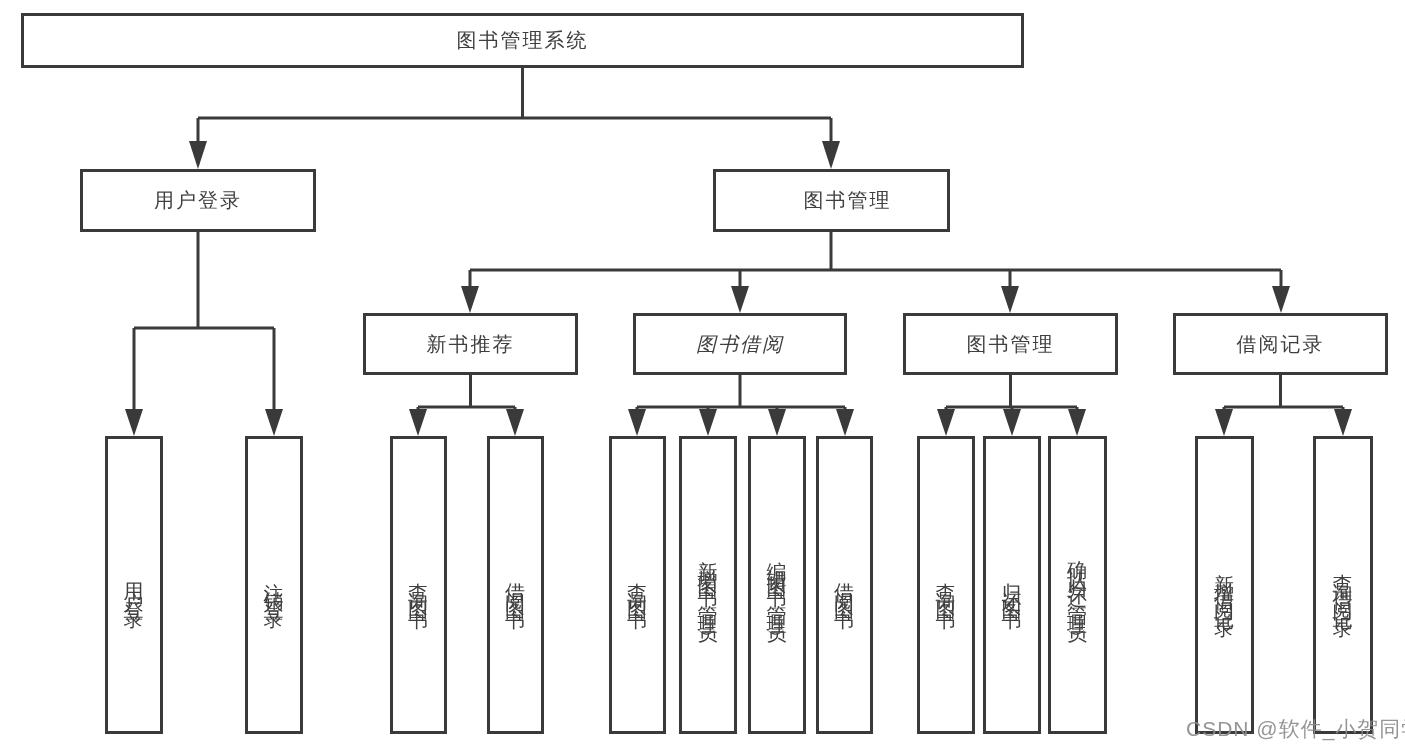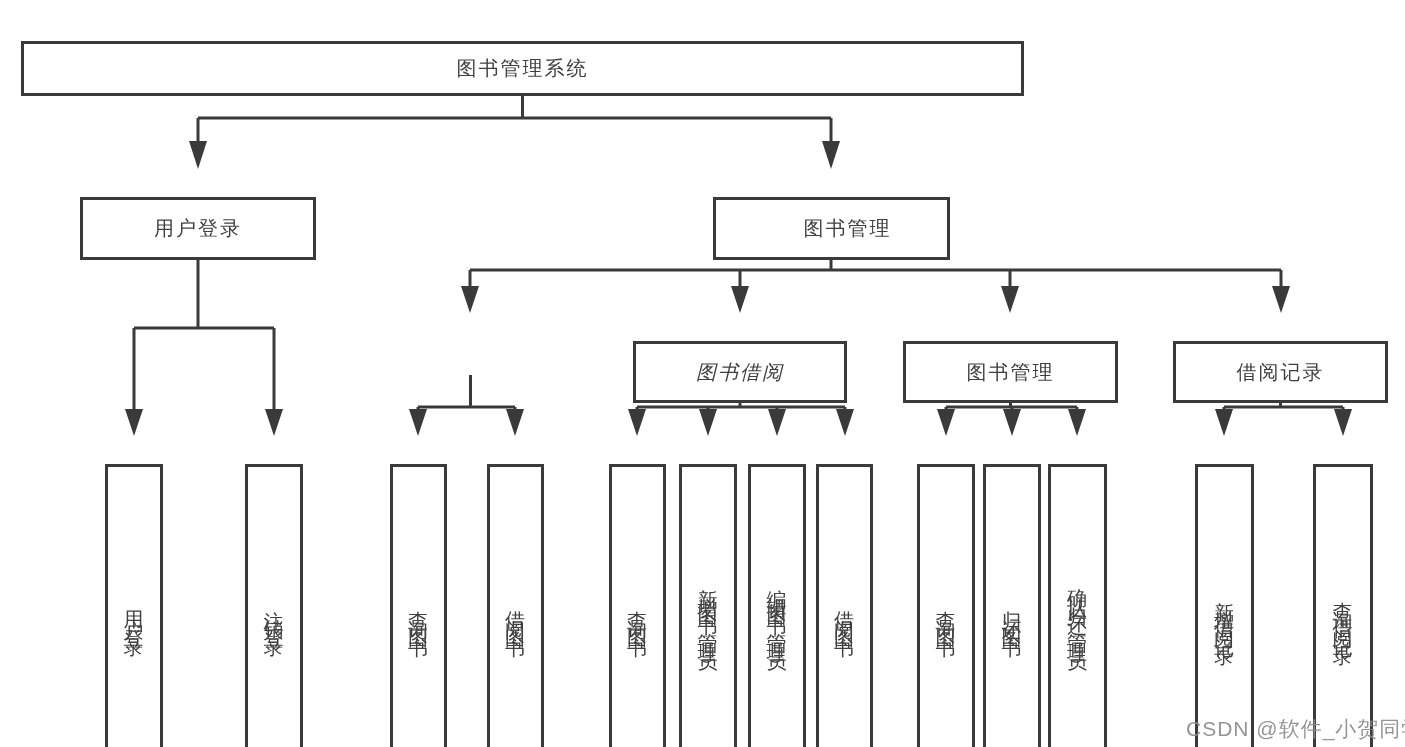--- a/index.html
+++ b/index.html
@@ -29,21 +29,20 @@
     background: #ffffff;
     border: 3px solid #3a3a3a;
     box-sizing: border-box;
     display: flex;
     align-items: center;
     justify-content: center;
     font-size: 20px;
     color: #3f3f3f;
     letter-spacing: 2px;
     z-index: 2;
-    margin-top: 28px;
   }
   .hbox { white-space: nowrap; }
   .vbox {
     writing-mode: vertical-rl;
     text-orientation: mixed;
     letter-spacing: 9px;
     line-height: 1;
     letter-spacing: 9px;
   }
   .leaf {
@@ -136,20 +135,21 @@
       <polygon points="1215,409 1233,409 1224,436"></polygon>
       <polygon points="1334,409 1352,409 1343,436"></polygon>
     </g>
   </svg>
 
   <div class="box hbox" style="left:21px; top:13px; width:1003px; height:55px;">图书管理系统</div>
 
   <div class="box hbox" style="left:80px; top:169px; width:236px; height:63px;">用户登录</div>
   <div class="box hbox" style="left:713px; top:169px; width:237px; height:63px;padding-left:32px;">图书管理</div>
 
+  <div class="box hbox" style="left:363px; top:313px; width:215px; height:62px;">新书推荐</div>
   <div class="box hbox" style="left:633px; top:313px; width:214px; height:62px;font-style:italic;">图书借阅</div>
   <div class="box hbox" style="left:903px; top:313px; width:215px; height:62px;">图书管理</div>
   <div class="box hbox" style="left:1173px; top:313px; width:215px; height:62px;">借阅记录</div>
 
   <div class="box vbox leaf" style="left:105px; width:58px;">用户登录</div>
   <div class="box vbox leaf" style="left:245px; width:58px;">注销登录</div>
 
   <div class="box vbox leaf" style="left:390px; width:57px;">查询图书</div>
   <div class="box vbox leaf" style="left:487px; width:57px;">借阅图书</div>
 

